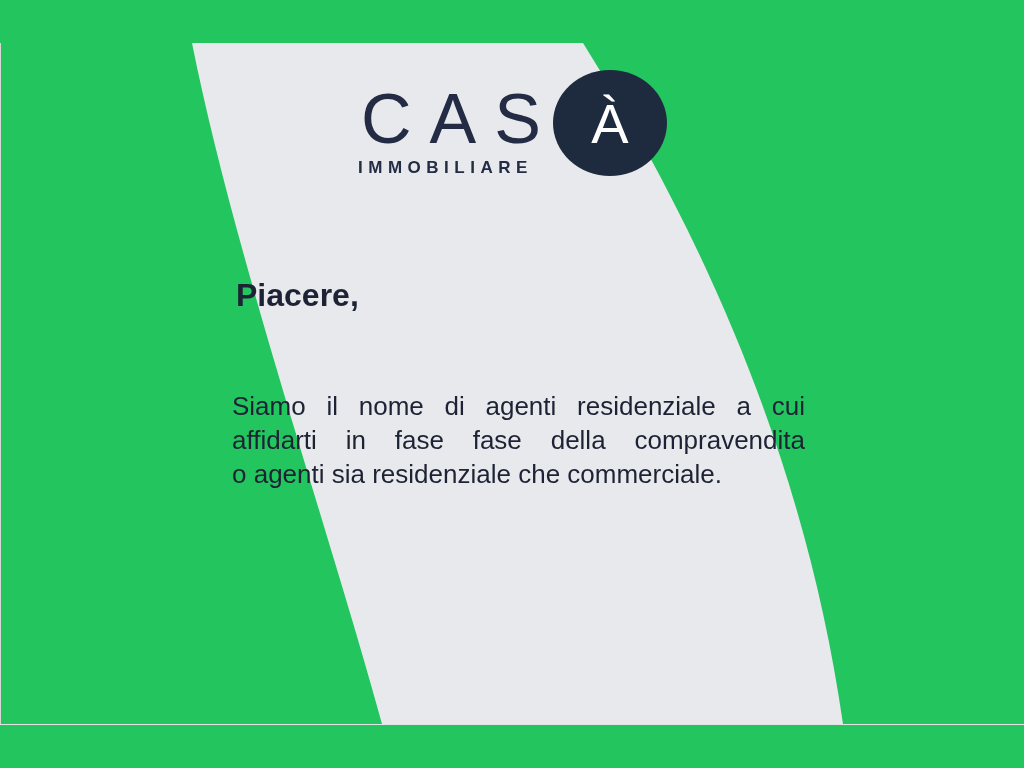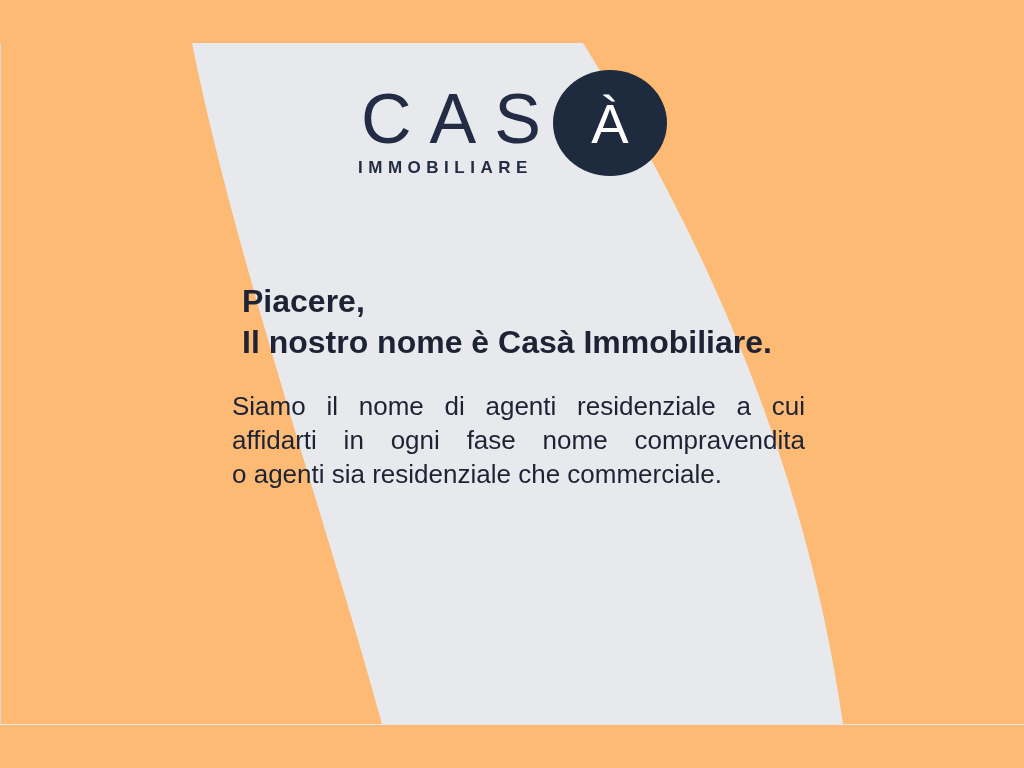--- a/index.html
+++ b/index.html
@@ -1,20 +1,20 @@
 <!DOCTYPE html>
 <html><head>
 <meta charset="utf-8">
 <style>
   html, body { margin: 0; padding: 0; background: #ffffff; }
   .canvas {
     position: relative;
     width: 1024px;
     height: 768px;
-    background: #fdba74;
+    background: #22c55e;
     overflow: hidden;
     font-family: "Liberation Sans", "DejaVu Sans", sans-serif;
   }
   .band-svg {
     position: absolute;
     left: 0; top: 0;
     width: 1024px; height: 768px;
     display: block;
   }
   .left-edge-line {
@@ -60,25 +60,26 @@
     left: 358px; top: 158px;
     font-size: 17px;
     font-weight: 600;
     letter-spacing: 5.5px;
     color: #232c44;
     text-align: center;
   }
   .heading {
     position: absolute;
     left: 232px; top: 271px;
-    margin: 10px;
+    margin: 4px;
     font-size: 32px;
     font-weight: 700;
     line-height: 41px;
     color: #1d2334;
+    text-align: right;
   }
   .intro {
     position: absolute;
     left: 232px; top: 389px;
     width: 573px;
     font-size: 26px;
     font-weight: 400;
     line-height: 34px;
     color: #1d2334;
   }
@@ -106,22 +107,21 @@
   <div>
     <div class="logo-cas">CAS</div>
     <div class="logo-circle">
       <span class="logo-a">À</span>
     </div>
     <div class="logo-sub">IMMOBILIARE</div>
   </div>
 
   <h1 class="heading">
     <div>Piacere,</div>
-    <div>Il nostro nome è Casà Immobiliare.</div>
   </h1>
 
   <div class="intro">
       <div class="body-line"><span>Siamo il nome di </span><span class="bold">agenti</span><span> residenziale a cui</span></div>
-      <div class="body-line"><span>affidarti in ogni fase nome </span><span class="bold">compravendita</span></div>
+      <div class="body-line"><span>affidarti in fase fase della </span><span class="bold">compravendita</span></div>
       <div class="body-line last"><span>o </span><span class="bold">agenti</span><span> sia residenziale che commerciale.</span></div>
     </div>
 
 </div>
 
 </body></html>

